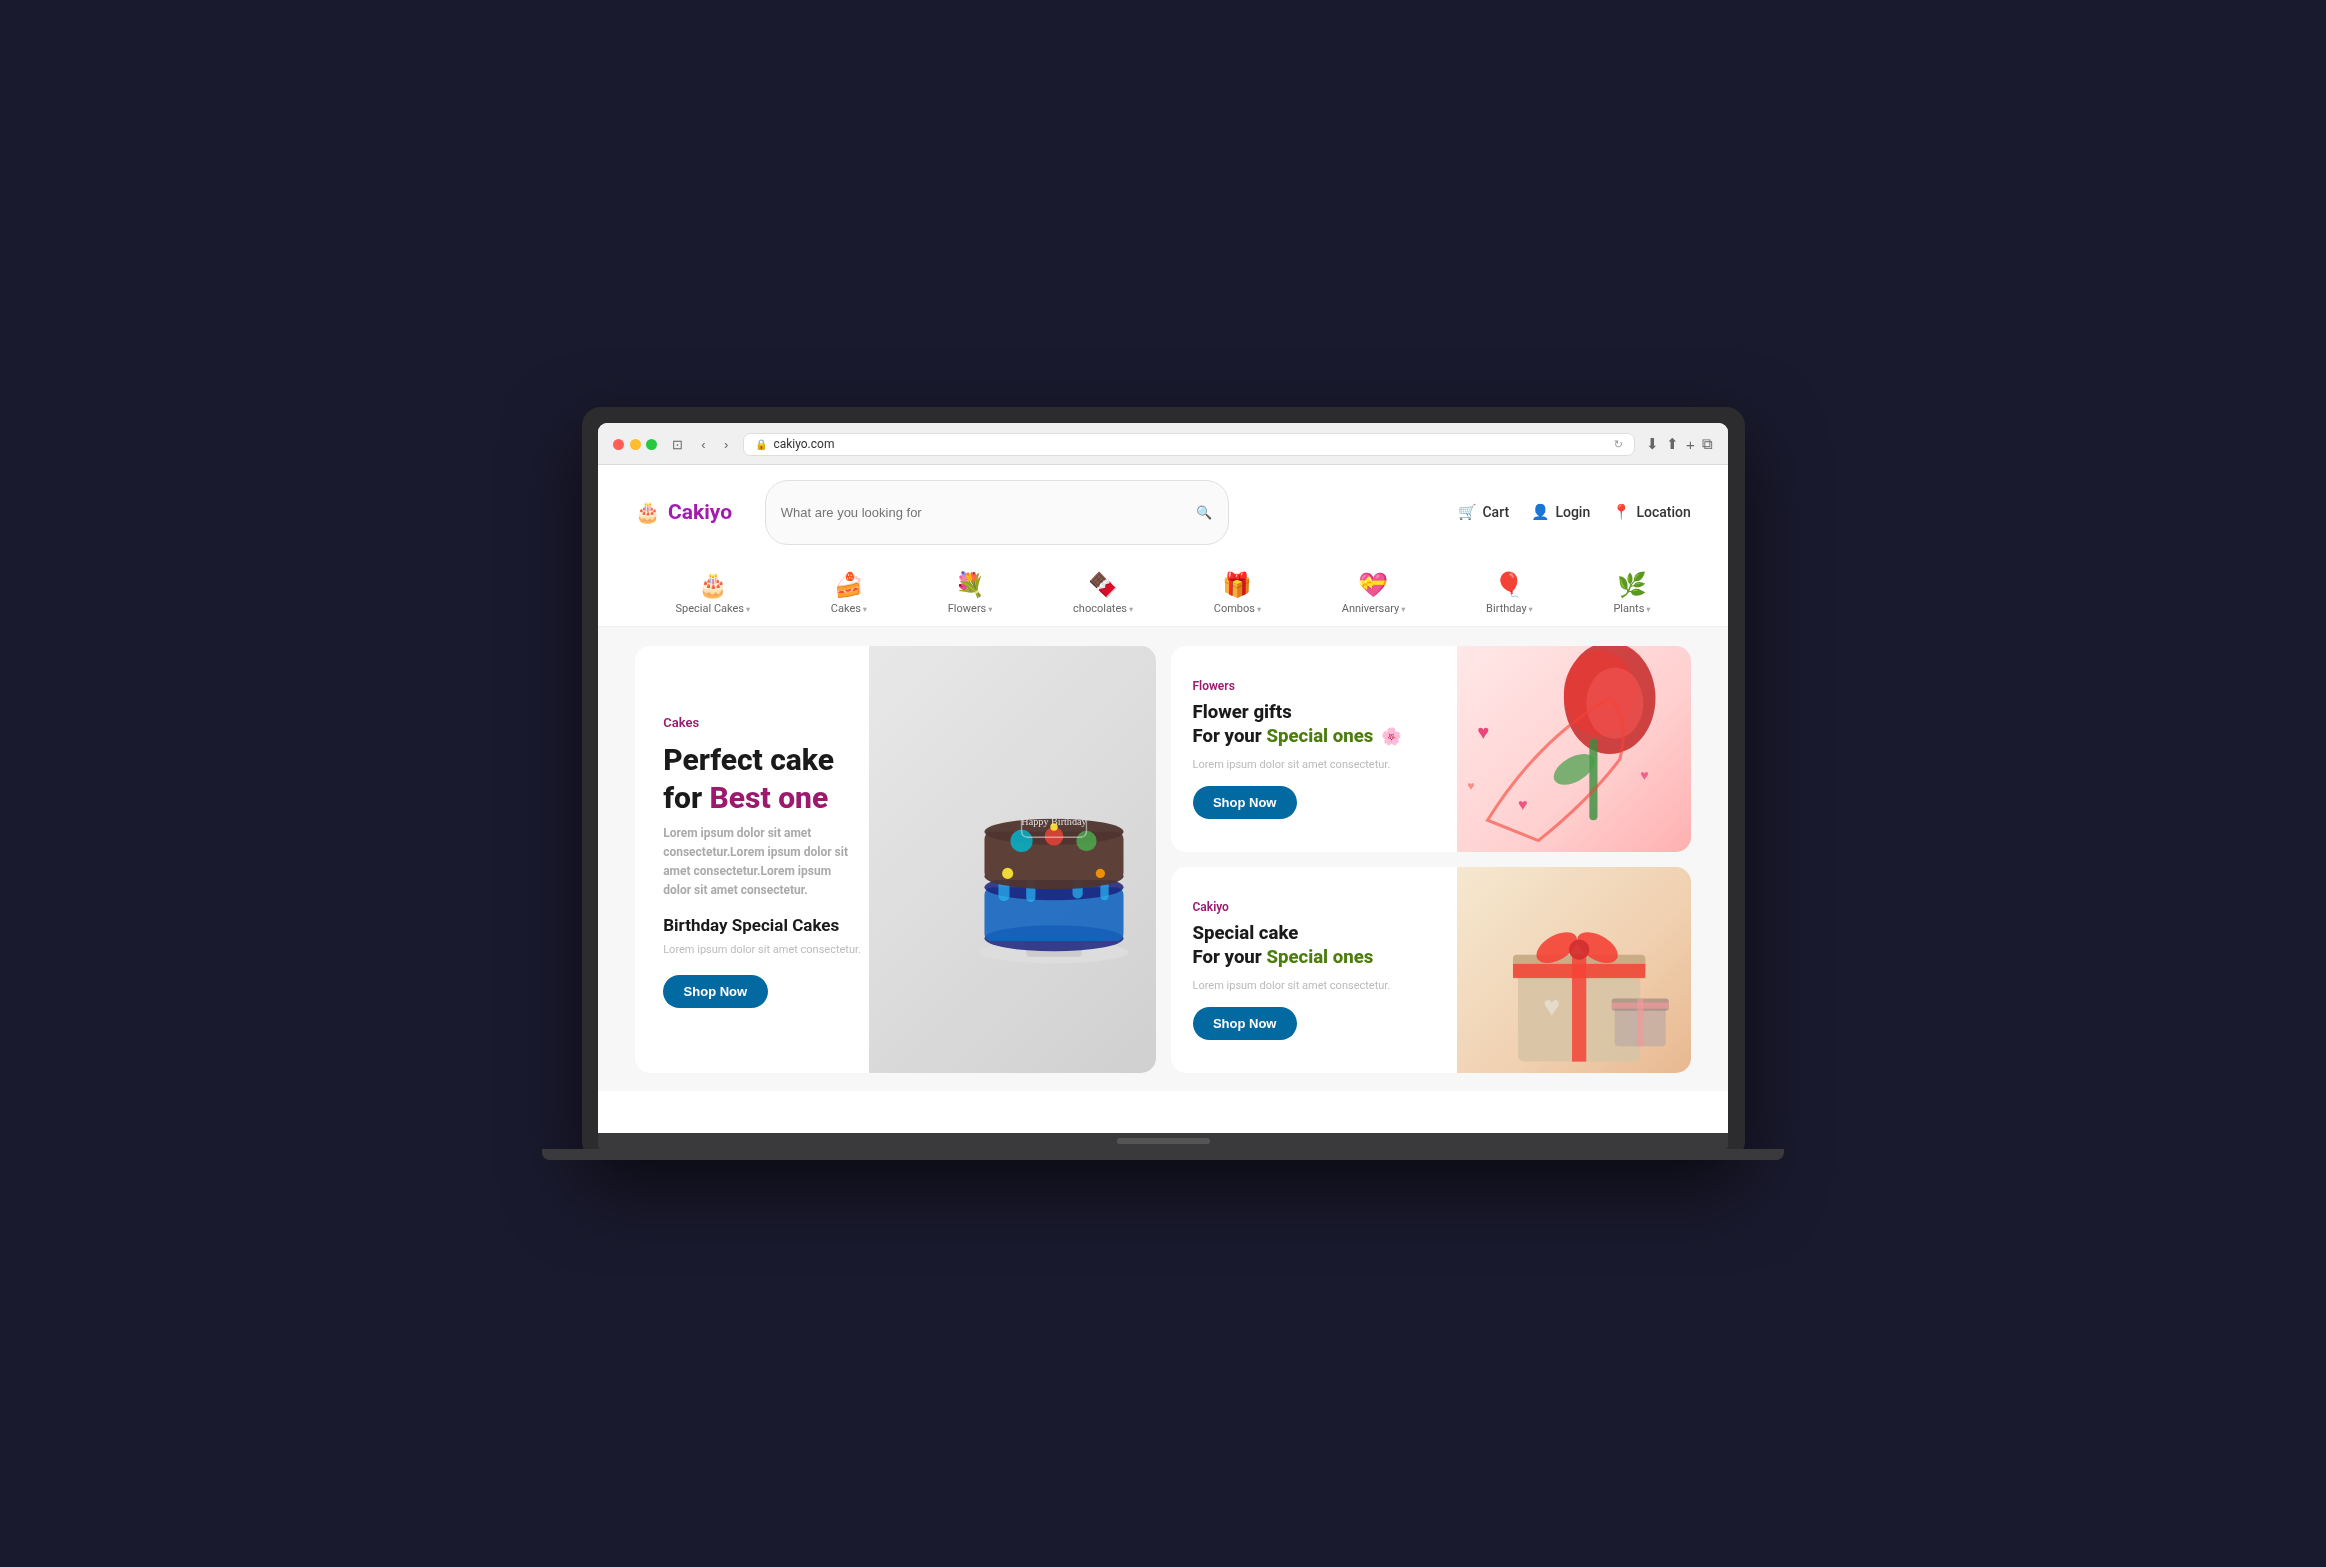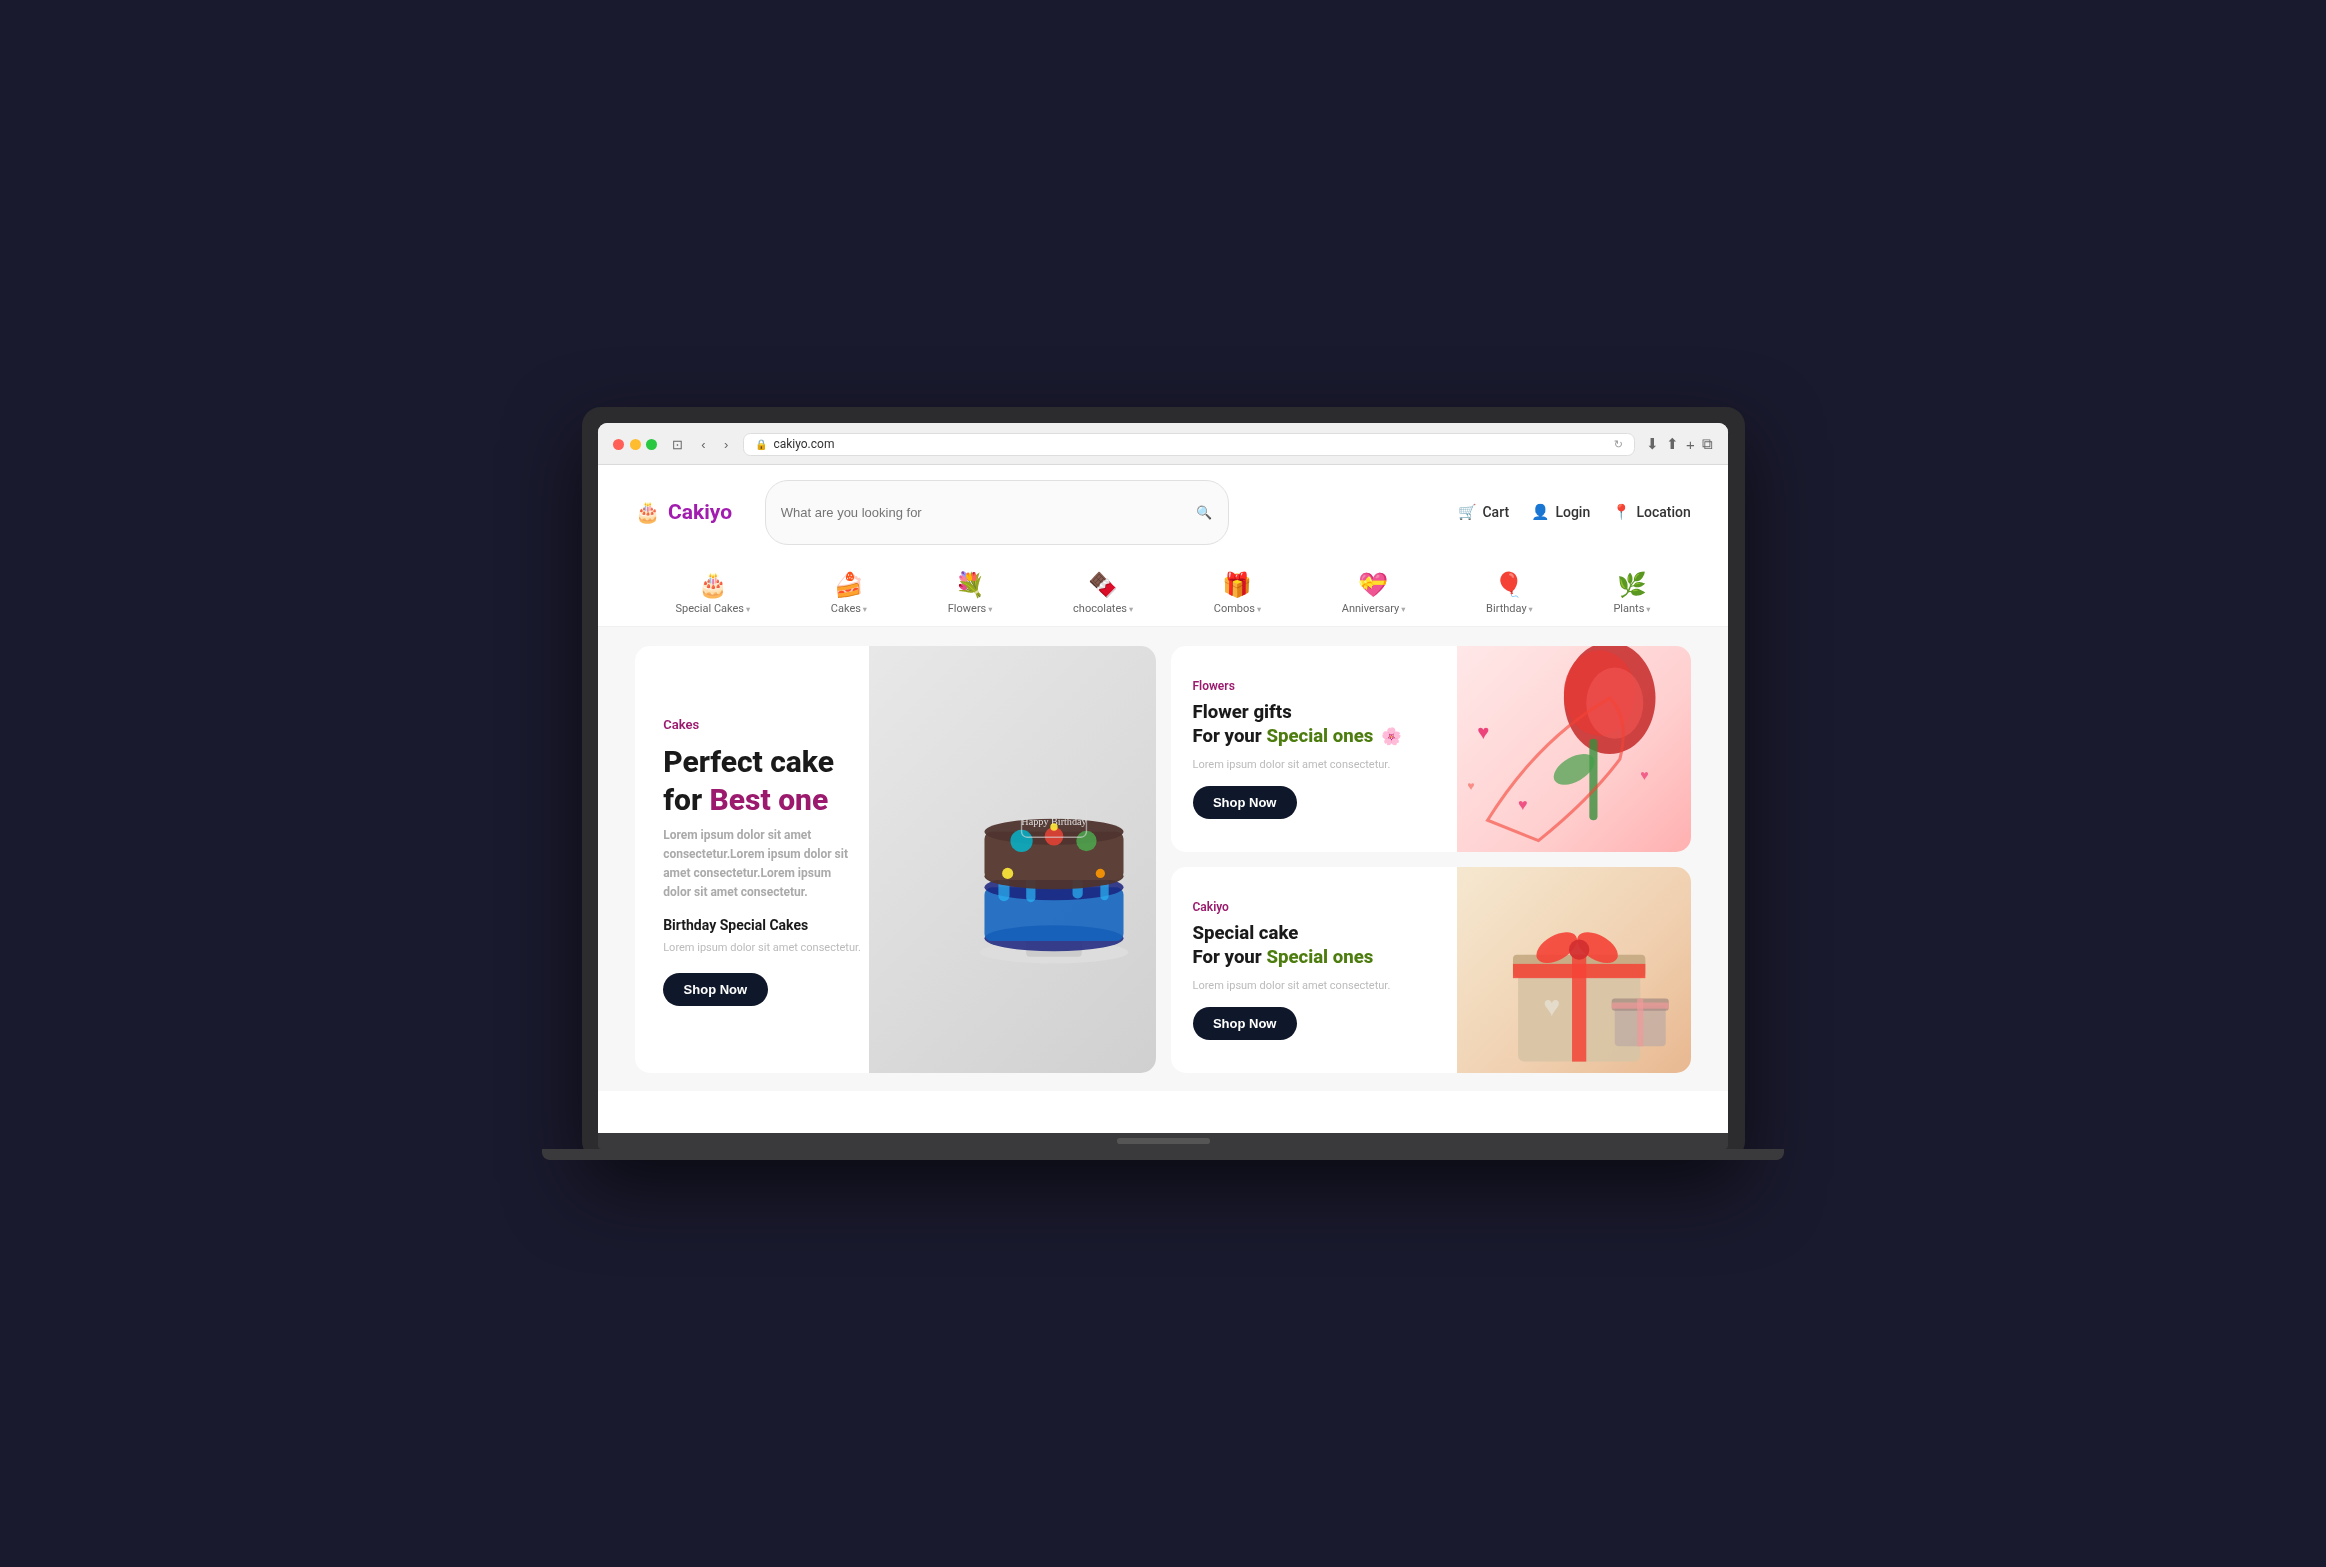--- a/index.html
+++ b/index.html
@@ -199,21 +199,21 @@
     }
     .hero-description {
       font-size: 12px;
       color: #aaa;
       line-height: 1.6;
       margin-bottom: 15px;
       max-width: 186px;
       font-weight: bold;
     }
     .hero-subtitle {
-      font-size: 14px;
+      font-size: 17px;
       font-weight: 700;
       color: #1a1a1a;
       margin-bottom: 8px;
     }
     .hero-subdesc {
       font-size: 11px;
       color: #bbb;
       margin-bottom: 18.6px;
     }
     .cake-img-placeholder {
@@ -289,21 +289,21 @@
       right: 0;
       top: 0;
       bottom: 0;
       width: 45%;
       background: linear-gradient(135deg, #f5e8d0 0%, #f0d0b0 60%, #e8b890 100%);
       overflow: hidden;
     }
 
     
     .btn-shop {
-      background: #0f172a;
+      background: #0369a1;
       color: white;
       border: none;
       border-radius: 23px;
       padding: 9.3px 20.4px;
       font-size: 13px;
       font-weight: 600;
       cursor: pointer;
       display: inline-block;
       width: fit-content;
     }

